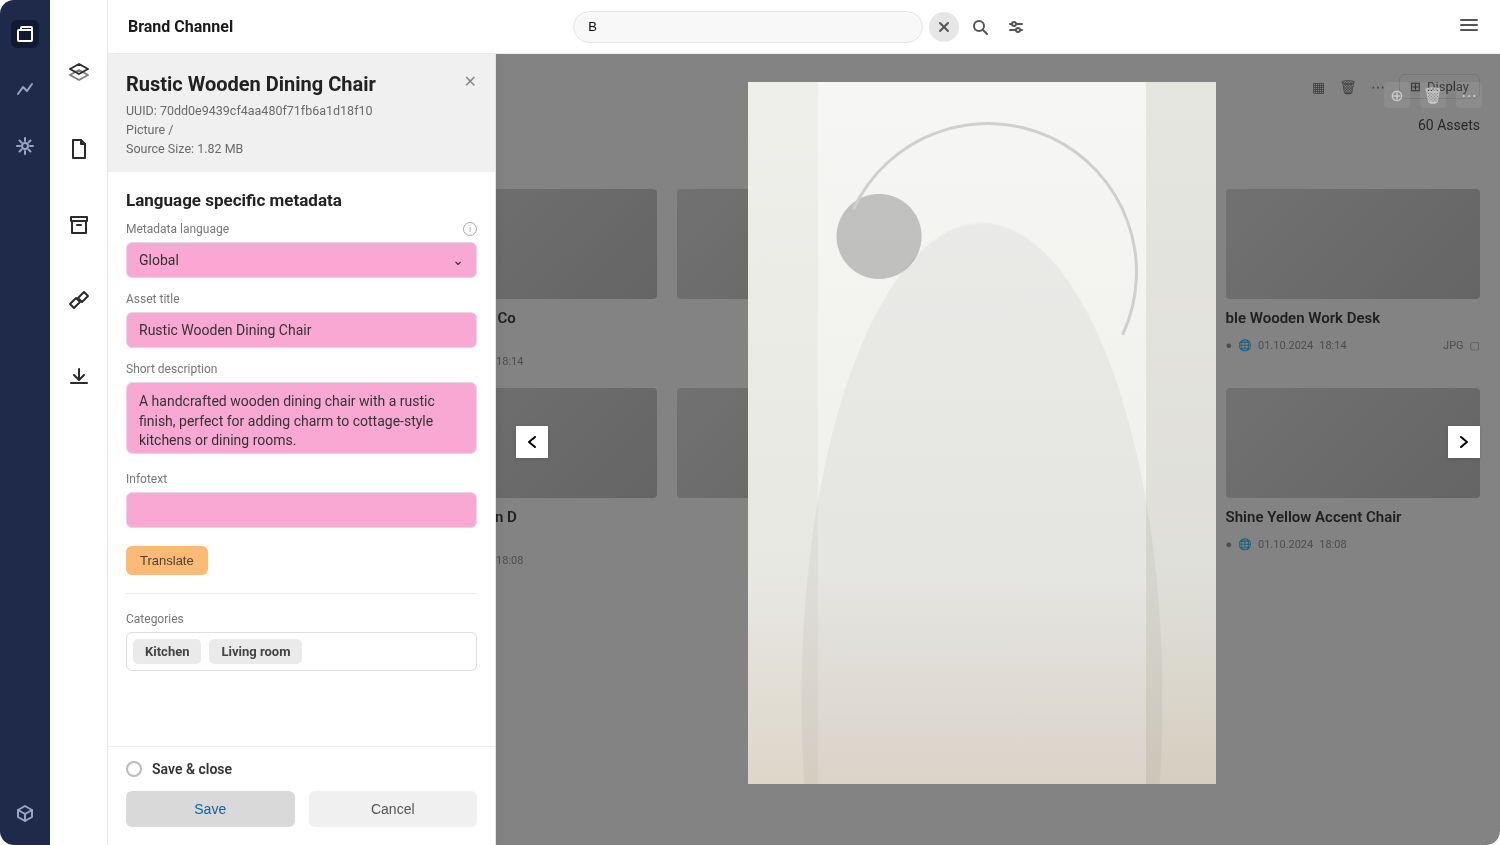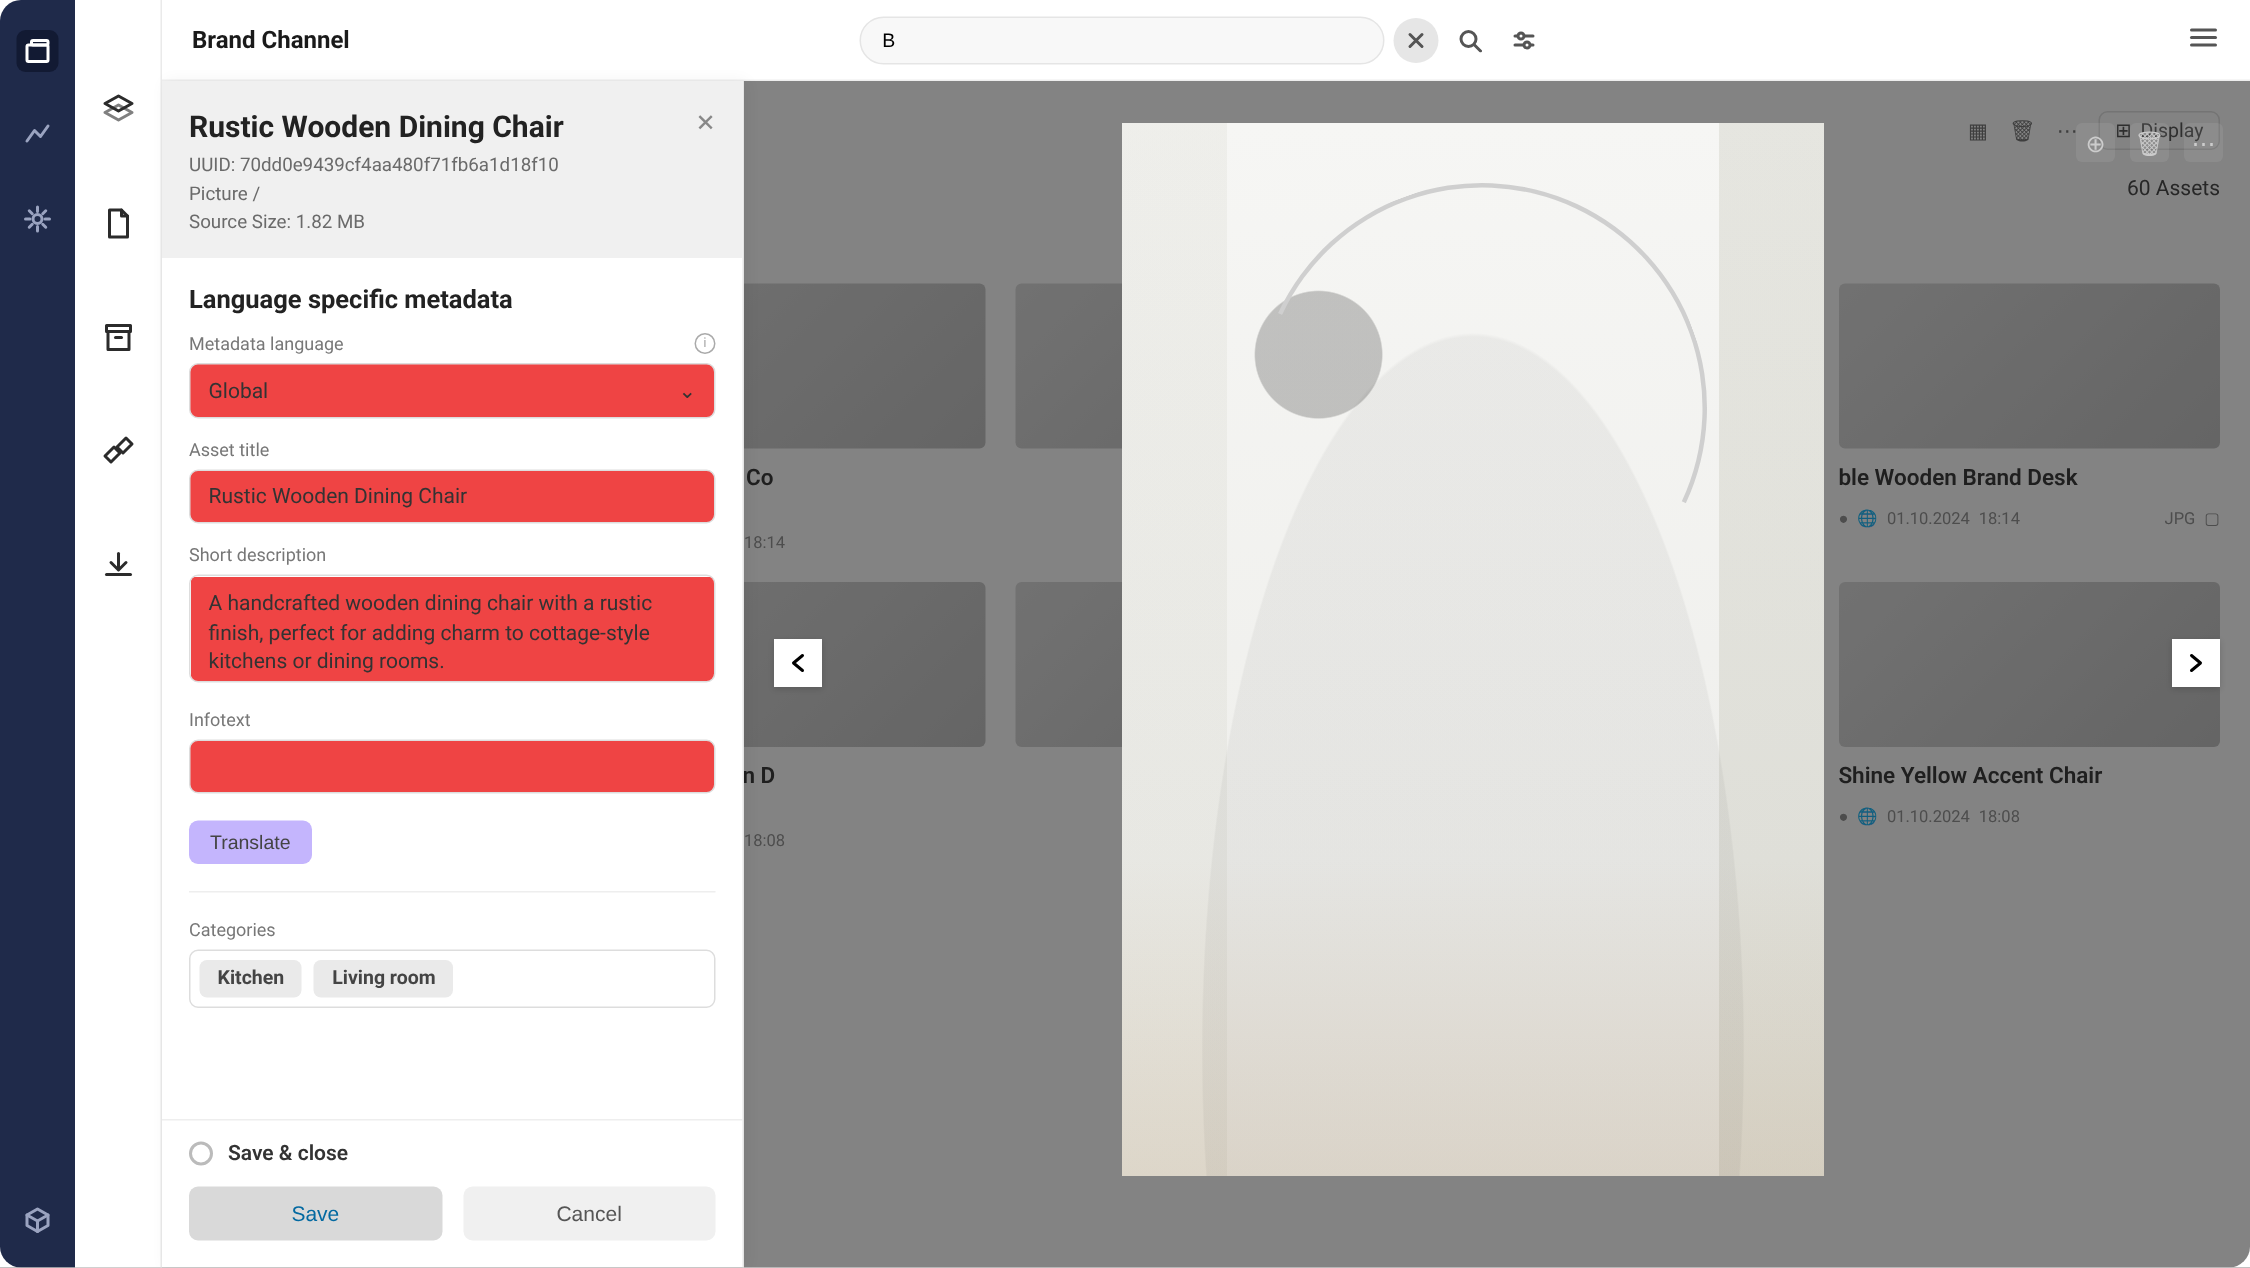--- a/index.html
+++ b/index.html
@@ -55,24 +55,24 @@
 .panel { position: absolute; top: 0; left: 0; bottom: 0; width: 388px; background: #fff; z-index: 5; border-right: 1px solid #e5e5e5; display: flex; flex-direction: column; box-shadow: 2px 0 10px rgba(0,0,0,0.05); }
 .panel-head { padding: 18px 20px 14px 18px; background: #f0f0f0; position: relative; }
 .panel-title { font-size: 20px; font-weight: 700; color: #222; }
 .panel-close { position: absolute; top: 18px; right: 18px; color: #888; cursor: pointer; font-size: 16px; }
 .panel-meta { font-size: 12.5px; color: #6a6a6a; margin-top: 6px; line-height: 1.5; }
 .panel-body { flex: 1; overflow-y: auto; padding: 18px; }
 .section-h { font-size: 17px; font-weight: 700; color: #222; margin-bottom: 12px; }
 .field { margin-bottom: 14px; }
 .field-label { font-size: 12px; color: #777; margin-bottom: 6px; display: flex; align-items: center; justify-content: space-between; }
 .info-dot { width: 14px; height: 14px; border: 1px solid #aaa; border-radius: 50%; display: inline-flex; align-items: center; justify-content: center; font-size: 9px; color: #aaa; }
-.select, .text-input, .textarea { width: 100%; border: 1px solid #ddd; border-radius: 6px; padding: 9px 12px; font-size: 14px; font-family: inherit; background: #ef4444; color: #333; }
+.select, .text-input, .textarea { width: 100%; border: 1px solid #ddd; border-radius: 6px; padding: 9px 12px; font-size: 14px; font-family: inherit; background: #f9a8d4; color: #333; }
 .select { display: flex; align-items: center; justify-content: space-between; cursor: pointer; }
 .textarea { min-height: 72px; resize: none; line-height: 1.4; }
-.translate-btn { background: #c4b5fd; border: none; border-radius: 6px; padding: 7px 14px; font-size: 13px; color: #444; cursor: pointer; margin-top: 4px; }
+.translate-btn { background: #fdba74; border: none; border-radius: 6px; padding: 7px 14px; font-size: 13px; color: #444; cursor: pointer; margin-top: 4px; }
 .divider { height: 1px; background: #eee; margin: 18px 0; }
 .chip-row { display: flex; gap: 8px; padding: 6px; border: 1px solid #ddd; border-radius: 6px; font-weight: bold; }
 .chip { background: #eaeaea; border-radius: 5px; padding: 5px 12px; font-size: 13px; color: #444; }
 .panel-foot { padding: 14px 18px 18px 18px; border-top: 1px solid #eee; }
 .save-close-row { display: flex; align-items: center; gap: 10px; margin-bottom: 14px; }
 .radio { width: 16px; height: 16px; border: 2px solid #bbb; border-radius: 50%; }
 .btn-row { display: flex; gap: 14px; }
 .btn { flex: 1; padding: 10px; border-radius: 6px; border: none; font-size: 14px; cursor: pointer; }
 .btn-save { background: #d9d9d9; color: #0369a1; }
 .btn-cancel { background: #f0f0f0; color: #555; }
@@ -251,21 +251,21 @@
             </div>
           </div>
         <div class="card">
             <div class="thumb"></div>
           </div>
         <div class="card">
             <div class="thumb"></div>
           </div>
         <div class="card">
             <div class="thumb"></div>
-            <div class="card-title">ble Wooden Brand Desk</div>
+            <div class="card-title">ble Wooden Work Desk</div>
             <div class="card-meta">
               <span>●</span>
               <span>🌐</span>
               <span>01.10.2024</span>
               <span>18:14</span>
               <span style="margin-left:auto">JPG</span>
               <span>▢</span>
             </div>
           </div>
 

